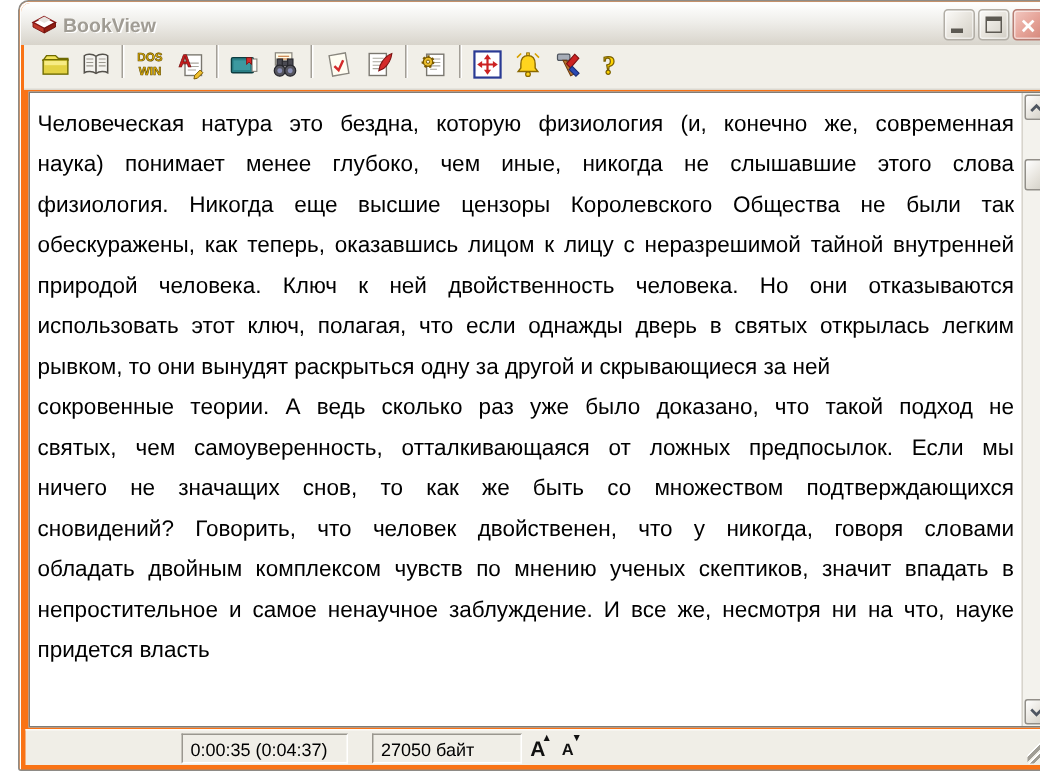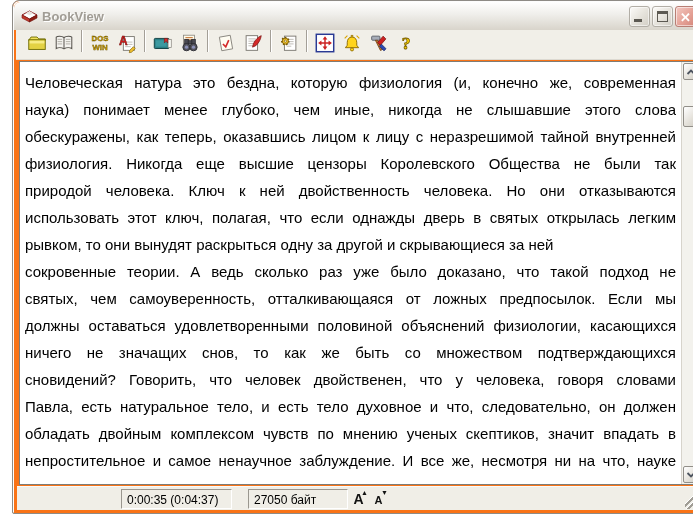--- a/index.html
+++ b/index.html
@@ -252,31 +252,29 @@
       <svg viewBox="0 0 24 24">
         <text x="12" y="19" font-size="19" font-weight="bold" text-anchor="middle" fill="#ffd400" stroke="#7a6000" stroke-width="0.9" font-family="Liberation Serif, serif">?</text>
       </svg>
     </div>
   </div>
 
   <div class="textarea">
     <div class="text-content">
         <div class="line just">Человеческая натура это бездна, которую физиология (и, конечно же, современная</div>
         <div class="line just">наука) понимает менее глубоко, чем иные, никогда не слышавшие этого слова</div>
+        <div class="line just">физиология. Никогда еще высшие цензоры Королевского Общества не были так</div>
         <div class="line just">обескуражены, как теперь, оказавшись лицом к лицу с неразрешимой тайной внутренней</div>
-        <div class="line just">физиология. Никогда еще высшие цензоры Королевского Общества не были так</div>
         <div class="line just">природой человека. Ключ к ней двойственность человека. Но они отказываются</div>
         <div class="line just">использовать этот ключ, полагая, что если однажды дверь в святых открылась легким</div>
         <div class="line">рывком, то они вынудят раскрыться одну за другой и скрывающиеся за ней</div>
         <div class="line just">сокровенные теории. А ведь сколько раз уже было доказано, что такой подход не</div>
         <div class="line just">святых, чем самоуверенность, отталкивающаяся от ложных предпосылок. Если мы</div>
-        <div class="line just">должны оставаться удовлетворенными половиной объяснений физиологии, касающихся</div>
         <div class="line just">ничего не значащих снов, то как же быть со множеством подтверждающихся</div>
-        <div class="line just">сновидений? Говорить, что человек двойственен, что у человека, говоря словами</div>
-        <div class="line just">Павла, есть натуральное тело, и есть тело духовное и что, следовательно, он должен</div>
+        <div class="line just">сновидений? Говорить, что человек двойственен, что у никогда, говоря словами</div>
         <div class="line just">обладать двойным комплексом чувств по мнению ученых скептиков, значит впадать в</div>
         <div class="line just">непростительное и самое ненаучное заблуждение. И все же, несмотря ни на что, науке</div>
         <div class="line">придется власть</div>
       </div>
     <div class="scrollbar">
       <div class="sbtn up">
         <svg viewBox="0 0 10 8">
           <path d="M1.5 6 L5 2.5 L8.5 6" fill="none" stroke="#4e5560" stroke-width="1.8"></path>
         </svg>
       </div>

